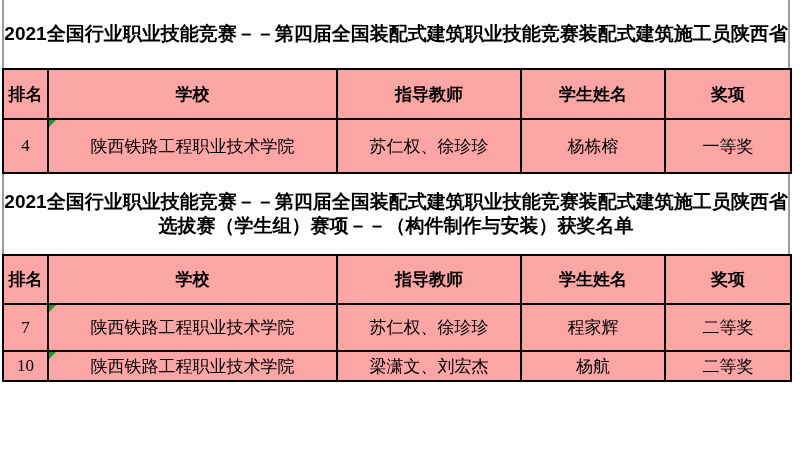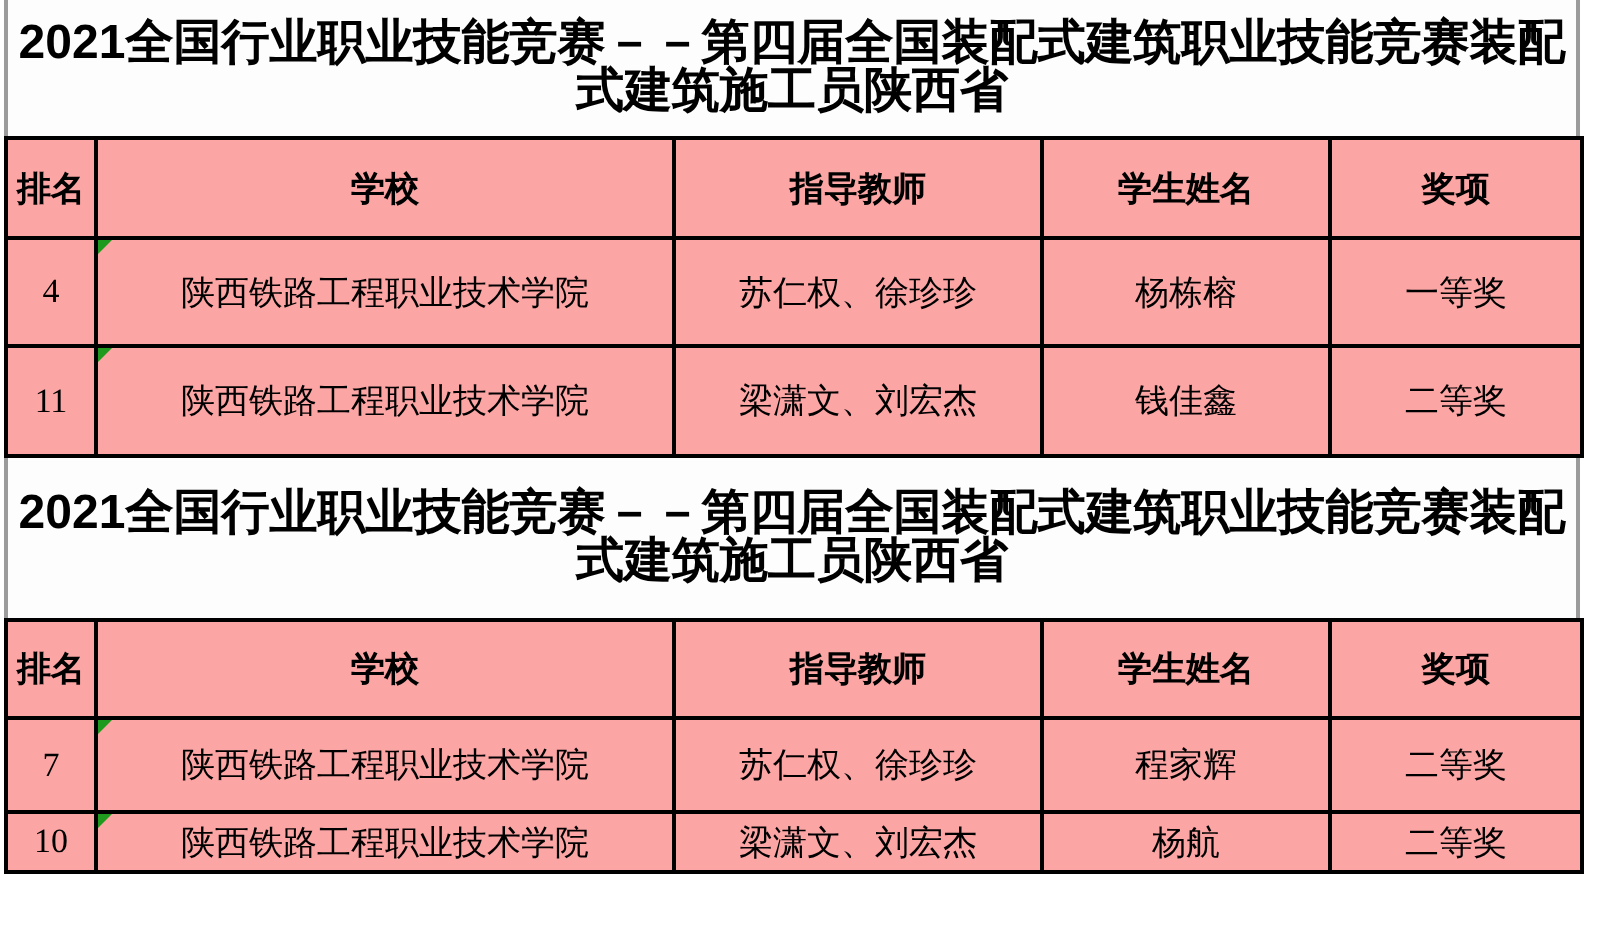--- a/index.html
+++ b/index.html
@@ -17,21 +17,21 @@
   }
   .title-block {
     box-sizing: border-box;
     width: 788px;
     display: flex;
     flex-direction: column;
     justify-content: center;
     align-items: center;
     text-align: center;
     font-weight: bold;
-    font-size: 24px;
+    font-size: 19px;
     line-height: 24px;
     color: var(--text, #000000);
     border-left: 2px solid var(--title-border, #9b9b9b);
     border-right: 2px solid var(--title-border, #9b9b9b);
     background: var(--title-bg, #fdfdfd);
   }
   .title-1 { height: 68px; }
   .title-2 { height: 80px; }
   table.award-table {
     width: 788px;
@@ -108,34 +108,28 @@
           <th>学生姓名</th>
           <th>奖项</th>
         </tr>
         <tr class="r0">
           <td>4</td>
           <td><span class="tri"></span><span>陕西铁路工程职业技术学院</span></td>
           <td>苏仁权、徐珍珍</td>
           <td>杨栋榕</td>
           <td>一等奖</td>
         </tr>
-        <tr class="r1">
-          <td>11</td>
-          <td><span class="tri"></span><span>陕西铁路工程职业技术学院</span></td>
-          <td>梁潇文、刘宏杰</td>
-          <td>钱佳鑫</td>
-          <td>二等奖</td>
-        </tr>
       </tbody>
     </table>
   </section>
 
   <section>
     <div class="title-block title-2">
       <div>2021全国行业职业技能竞赛－－第四届全国装配式建筑职业技能竞赛装配式建筑施工员陕西省</div>
+      <div>选拔赛（学生组）赛项－－（构件制作与安装）获奖名单</div>
     </div>
     <table class="award-table t2">
       <colgroup>
         <col class="col-rank">
           <col class="col-school">
           <col class="col-teacher">
           <col class="col-student">
           <col class="col-award">
       </colgroup>
       <tbody>

